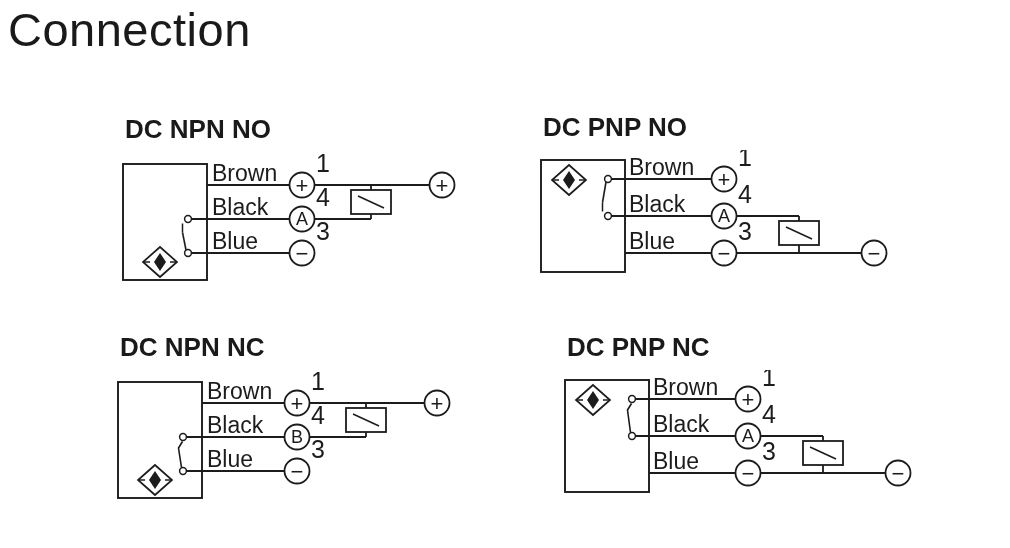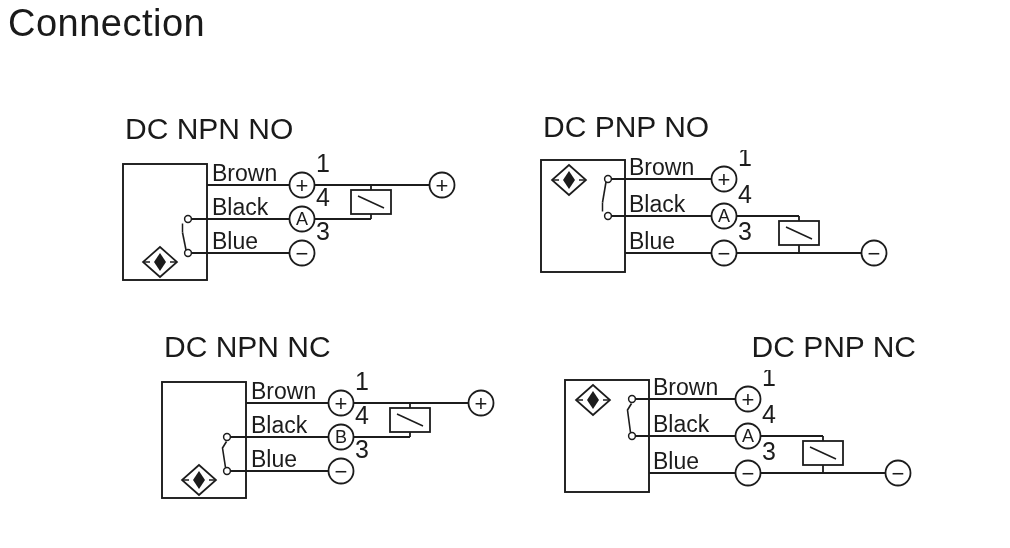--- a/index.html
+++ b/index.html
@@ -3,33 +3,33 @@
 <meta charset="utf-8">
 <style>
   html,body{margin:0;padding:0;}
   body{
     width:1010px;height:548px;position:relative;overflow:hidden;
     background:#ffffff;color:#111;
     font-family:"Liberation Sans","DejaVu Sans",sans-serif;
   }
   h1.page-title{
     position:absolute;left:8px;top:2px;margin:0;
-    font-size:38px;font-weight:400;letter-spacing:0.5px;color:#1a1a1a;
+    font-size:47px;font-weight:400;letter-spacing:0.5px;color:#1a1a1a;
   }
   .diagram{position:absolute;}
   .diagram h2{
-    margin:0;padding-left:7px;font-size:30px;font-weight:400;color:#1a1a1a;
+    margin:0;padding-left:7px;font-size:26px;font-weight:700;color:#1a1a1a;
     line-height:26px;height:26px;white-space:nowrap;
   }
   .canvas{margin-top:10px;}
   .canvas svg{display:block;}
   .pos-0{left:118px;top:116px;}
   .pos-1{left:536px;top:114px;}
-  .pos-2{left:113px;top:334px;margin-left:44px;}
-  .pos-3{left:560px;top:334px;text-align:right;}
+  .pos-2{left:113px;top:334px;}
+  .pos-3{left:560px;top:334px;}
   svg text{font-family:"Liberation Sans","DejaVu Sans",sans-serif;fill:#1c1c1c;}
 </style>
 </head>
 <body>
 
 <h1 class="page-title">Connection</h1>
 
 <div class="diagram pos-0">
   <h2>DC NPN NO</h2>
   <div class="canvas">

